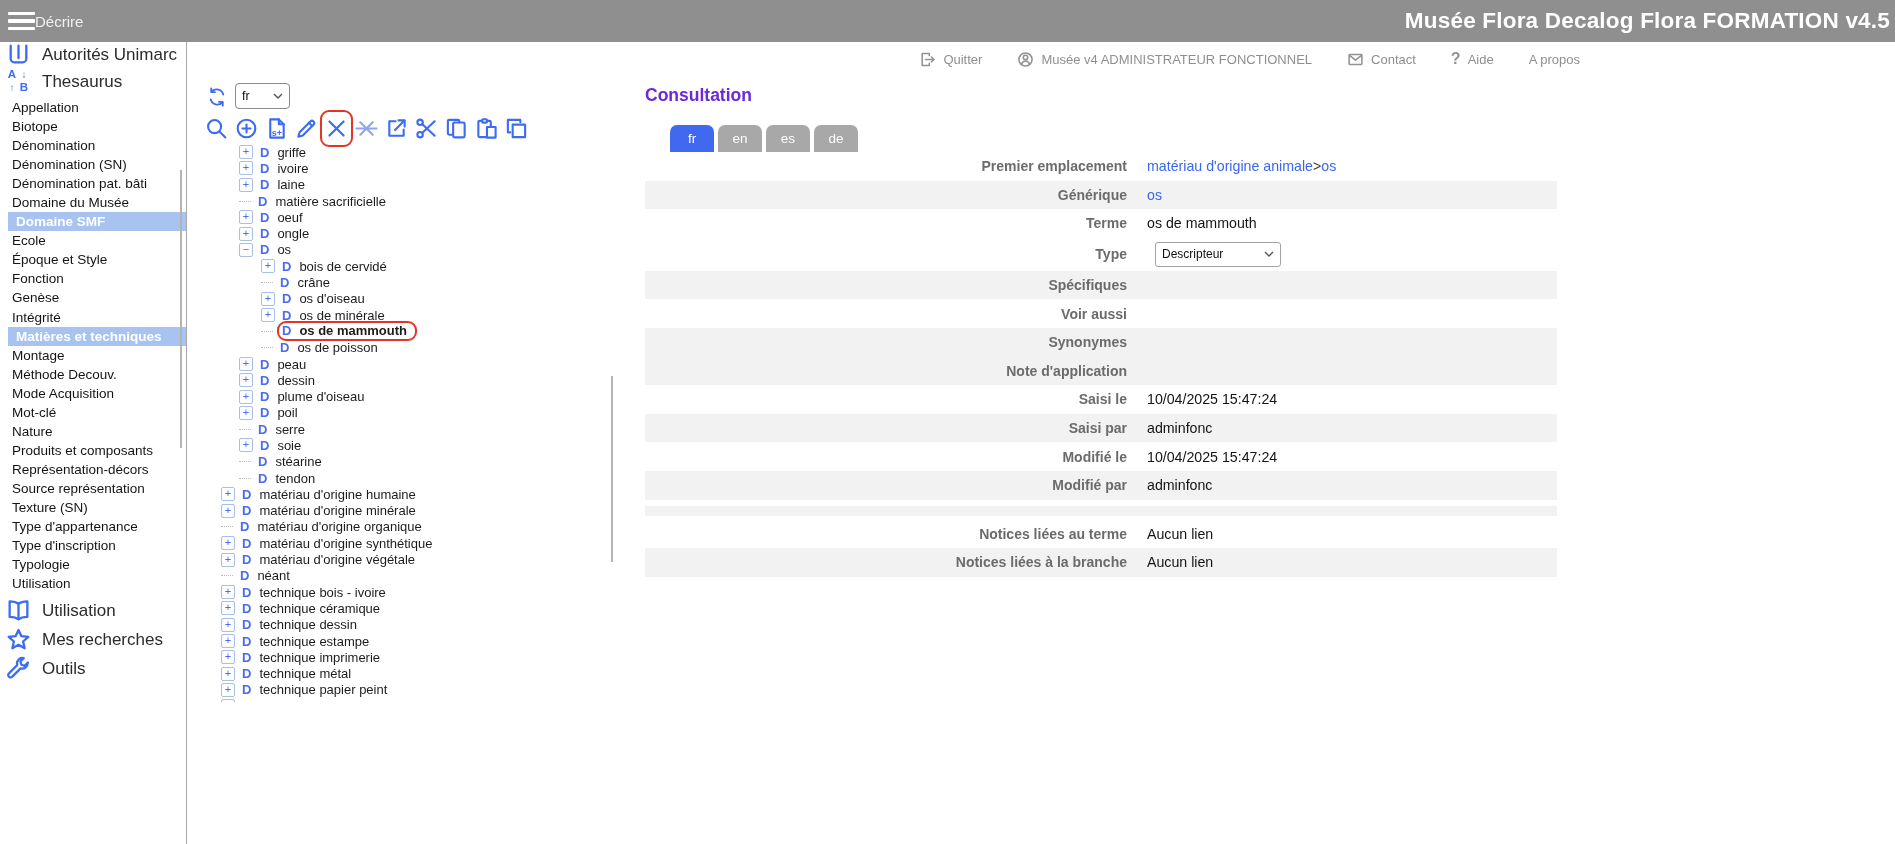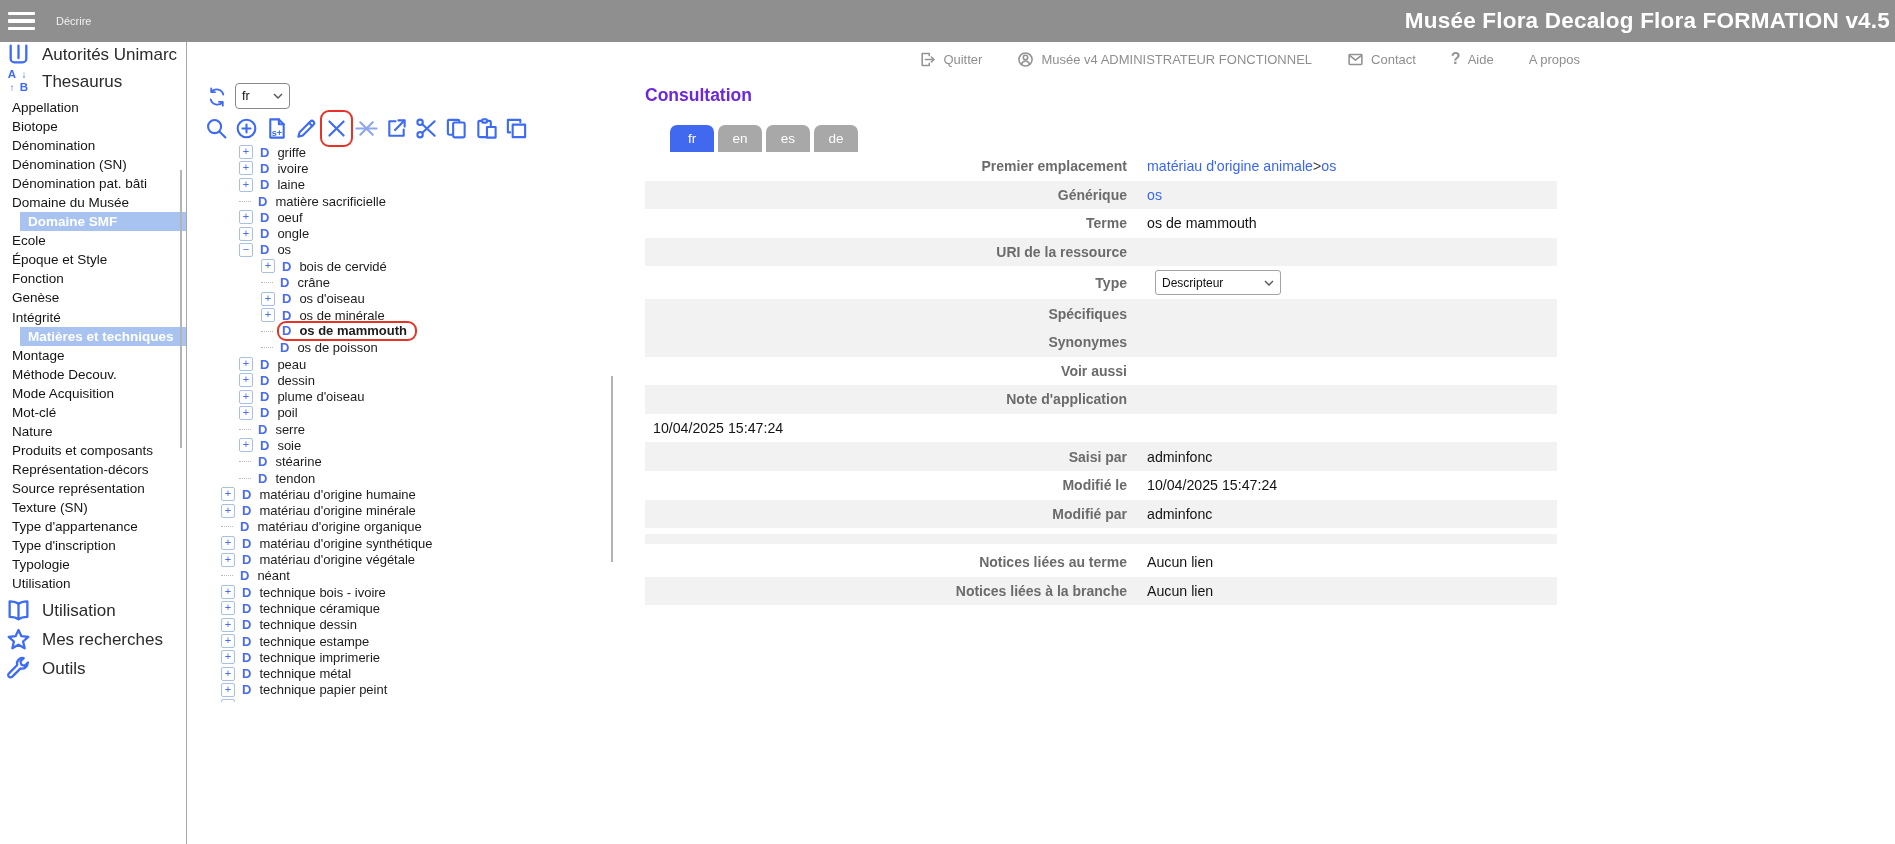--- a/index.html
+++ b/index.html
@@ -4,21 +4,21 @@
 <style>
   html,body{margin:0;padding:0}
   body{width:1895px;height:844px;position:relative;overflow:hidden;background:#fff;
        font-family:"Liberation Sans",sans-serif;-webkit-font-smoothing:antialiased}
 
   
   .topbar{position:absolute;left:0;top:0;width:100%;height:42px;background:#8f8f8f;
           display:flex;align-items:center;z-index:5}
   .burger{width:27px;margin-left:8px;cursor:pointer;flex:none}
   .burger i{display:block;height:3.2px;background:#fff;margin:4.2px 0;border-radius:1px}
-  .tb-section{color:#f1f1f1;font-size:11px;margin-left:21px}
+  .tb-section{color:#f1f1f1;font-size:15px;}
   .tb-title{margin-left:auto;margin-right:5px;color:#fff;font-weight:bold;font-size:22.5px;letter-spacing:.2px;white-space:nowrap}
 
   
   .utilitybar{position:absolute;left:620px;top:42px;width:960px;height:34px;display:flex;
               align-items:center;justify-content:flex-end;gap:35px;color:#8f8f8f;font-size:13px}
   .ub-item{display:flex;align-items:center;gap:7px;cursor:pointer;white-space:nowrap}
   .ub-ico{width:17px;height:17px;display:block;color:#929292}
   .ub-ico svg{width:17px;height:17px;display:block}
   .ub-q{font-size:16px;color:#929292;font-weight:bold}
 
@@ -28,21 +28,21 @@
   .side-section{position:absolute;left:6px;display:flex;align-items:center;gap:11px;
                 font-size:17px;color:#2b2b2b;cursor:pointer;white-space:nowrap}
   .side-ico{width:25px;height:25px;display:block;color:#3d6bf2;flex:none}
   .side-ico svg{width:25px;height:25px;display:block}
   .thes-ico{width:25px;height:25px;display:grid;grid-template-columns:12px 12px;line-height:11px;
             color:#3d6bf2;font-weight:bold;font-size:11.5px;text-align:center;flex:none}
   .thes-ico .ar{font-size:10px;font-weight:bold}
   .side-list{position:absolute;left:0;top:56px;width:186px}
   .side-item{height:19.05px;line-height:19.05px;padding-left:12px;font-size:13.5px;color:#141414;
              cursor:pointer;white-space:nowrap}
-  .side-item.sel{background:#a9c3f1;color:#fff;font-weight:bold;margin-left:20px;padding-left:8px}
+  .side-item.sel{background:#a9c3f1;color:#fff;font-weight:bold;margin-left:8px;padding-left:8px}
   .scroll-thumb{position:absolute;background:#b4b4b4;width:2px;z-index:4}
 
   
   .treepanel{position:absolute;left:187px;top:42px;width:433px;bottom:0;overflow:hidden}
   .refresh-btn{position:absolute;left:20px;top:45px;width:20px;height:20px;color:#3d6bf2;cursor:pointer}
   .refresh-btn svg{width:20px;height:20px;display:block}
   .lang-select{position:absolute;left:48px;top:41px;width:41px;height:24px;border:1px solid #8a8a8a;
                border-radius:4px;display:flex;align-items:center;justify-content:space-between;
                padding:0 6px;font-size:12.5px;color:#111;cursor:pointer;background:#fff}
   .icon-row{position:absolute;left:18px;top:75px;display:flex;gap:7px;align-items:center}
@@ -582,54 +582,51 @@
       <div class="frow shaded">
         <div class="flabel">Générique</div>
         <div class="fvalue">
           <span class="lnk">os</span>
         </div>
       </div>
       <div class="frow">
         <div class="flabel">Terme</div>
         <div class="fvalue">os de mammouth</div>
       </div>
-      <div class="frow shaded">
-        <div class="flabel">URI de la ressource</div>
-        <div class="fvalue"></div>
-      </div>
       <div class="frow tall">
         <div class="flabel">Type</div>
         <div class="fvalue">
           <div class="fselect">
             <span>Descripteur</span>
             <span class="chev">
               <svg viewBox="0 0 10 6">
                 <polyline points="1,1 5,5 9,1"></polyline>
               </svg>
             </span>
           </div>
         </div>
       </div>
       <div class="frow shaded">
         <div class="flabel">Spécifiques</div>
         <div class="fvalue"></div>
       </div>
+      <div class="frow">
+        <div class="flabel">Voir aussi</div>
+        <div class="fvalue"></div>
+      </div>
       <div class="frow shaded">
         <div class="flabel">Synonymes</div>
         <div class="fvalue"></div>
       </div>
-      <div class="frow">
-        <div class="flabel">Voir aussi</div>
-        <div class="fvalue"></div>
-      </div>
       <div class="frow shaded">
         <div class="flabel">Note d'application</div>
         <div class="fvalue"></div>
       </div>
       <div class="frow">
+        <div class="flabel">Saisi le</div>
         <div class="fvalue">10/04/2025 15:47:24</div>
       </div>
       <div class="frow shaded">
         <div class="flabel">Saisi par</div>
         <div class="fvalue">adminfonc</div>
       </div>
       <div class="frow">
         <div class="flabel">Modifié le</div>
         <div class="fvalue">10/04/2025 15:47:24</div>
       </div>

